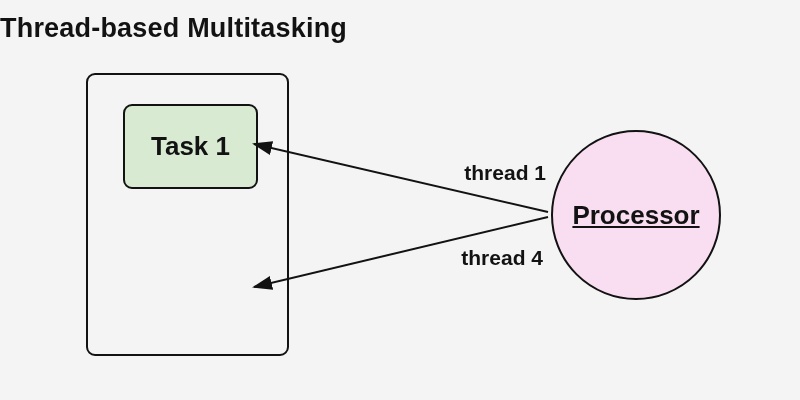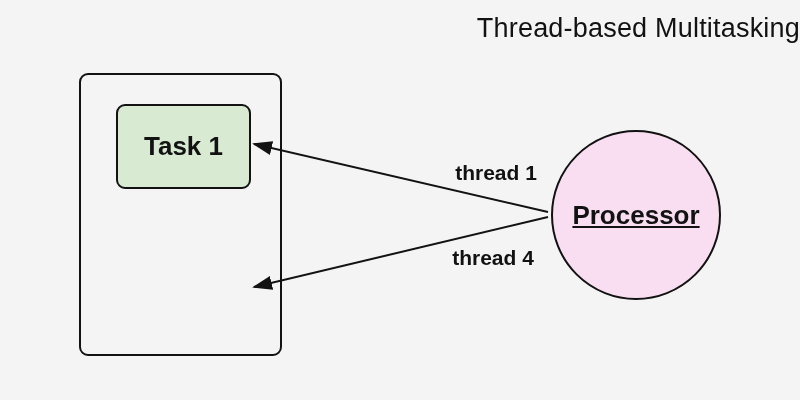--- a/index.html
+++ b/index.html
@@ -9,25 +9,25 @@
     --stroke:#121212;
     --text:#121212;
   }
   *{box-sizing:border-box;}
   body{margin:0;font-family:"Liberation Sans",sans-serif;background:var(--background);}
   .canvas{
     position:relative;width:800px;height:400px;
     background:var(--background);overflow:hidden;color:var(--text);
   }
   .title{
-    position:absolute;left:0;right:0;top:13px;text-align:right;
-    font-size:27px;font-weight:400;letter-spacing:0.2px;
+    position:absolute;left:0;right:0;top:13px;text-align:left;
+    font-size:27px;font-weight:700;letter-spacing:0.2px;
   }
   .program-box{
-    position:absolute;left:79px;top:73px;width:203px;height:283px;
+    position:absolute;left:86px;top:73px;width:203px;height:283px;
     border:2px solid var(--stroke);border-radius:9px;background:transparent;
   }
   .task-box{
     position:absolute;left:35px;width:135px;height:85px;
     background:var(--task-fill);border:2px solid var(--stroke);border-radius:9px;
     display:flex;align-items:center;justify-content:center;
     font-size:26px;font-weight:700;
   }
   .task-1{top:29px;}
   .task-2{top:171px;}
@@ -35,21 +35,21 @@
     position:absolute;left:79px;top:362px;width:203px;text-align:center;
     font-size:24px;font-weight:700;
   }
   .processor-circle{
     position:absolute;left:551px;top:130px;width:170px;height:170px;
     background:var(--processor-fill);border:2px solid var(--stroke);border-radius:50%;
     display:flex;align-items:center;justify-content:center;
     font-size:26px;font-weight:700;text-decoration:underline;
   }
   .thread-label{
-    position:absolute;width:100px;text-align:center;
+    position:absolute;width:100px;text-align:right;
     font-size:21px;font-weight:700;
   }
   .thread-label-1{left:446px;top:161px;}
   .thread-label-2{left:443px;top:246px;}
   .arrow-layer{position:absolute;left:0;top:0;pointer-events:none;}
   .arrow-line{stroke:var(--stroke);stroke-width:2;fill:none;}
   .arrow-head{fill:var(--stroke);}
 </style>
 </head>
 <body>

